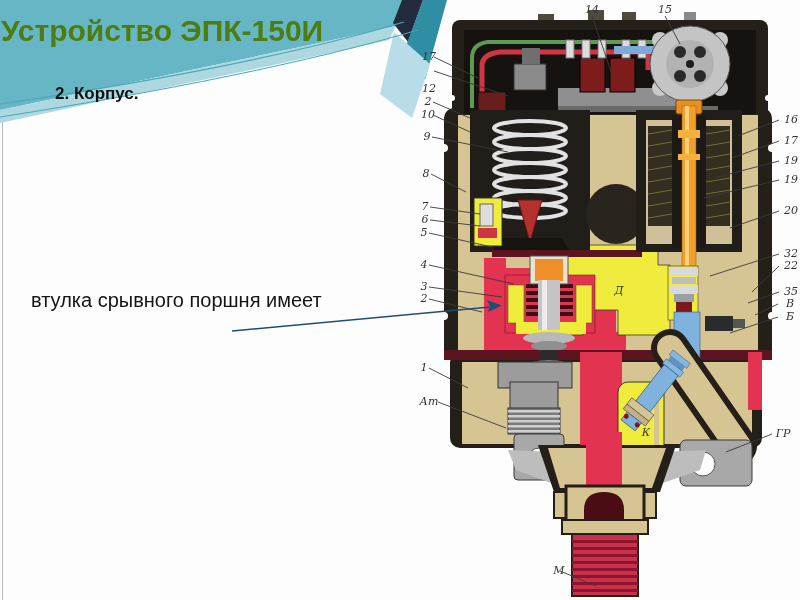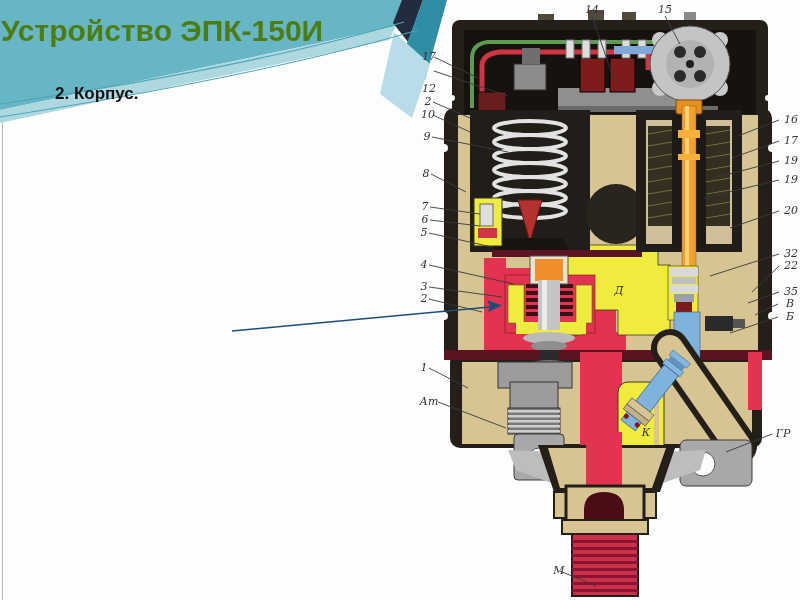--- a/index.html
+++ b/index.html
@@ -33,21 +33,21 @@
     <path d="M423,0 L447,0 L425,80 L403,54 Z" fill="#2f8ea4"></path>
     <path d="M394,32 L430,64 L412,118 L380,94 Z" fill="#b8dde8"></path>
     <path d="M0,104 C150,82 290,56 404,22" stroke="#4aa6b8" stroke-width="1.2" fill="none"></path>
     <path d="M0,117 C160,92 310,62 418,30" stroke="#4aa6b8" stroke-width="1" fill="none"></path>
   </svg>
 
   <div class="title">Устройство ЭПК-150И</div>
   <div class="subtitle">2. Корпус.</div>
 
   <div class="note">
-    <br>
+    <span>втулка срывного поршня имеет</span><br>
   </div>
 
   <svg class="dsvg" viewBox="0 0 392 600">
 
     <g>
       <rect x="130" y="14" width="16" height="12" fill="#50493e"></rect>
       <rect x="180" y="10" width="16" height="14" fill="#50493e"></rect>
       <rect x="214" y="12" width="14" height="12" fill="#50493e"></rect>
       <rect x="276" y="12" width="12" height="18" fill="#8a8a8a"></rect>
       <rect x="44" y="20" width="316" height="100" rx="8" fill="#242019"></rect>

